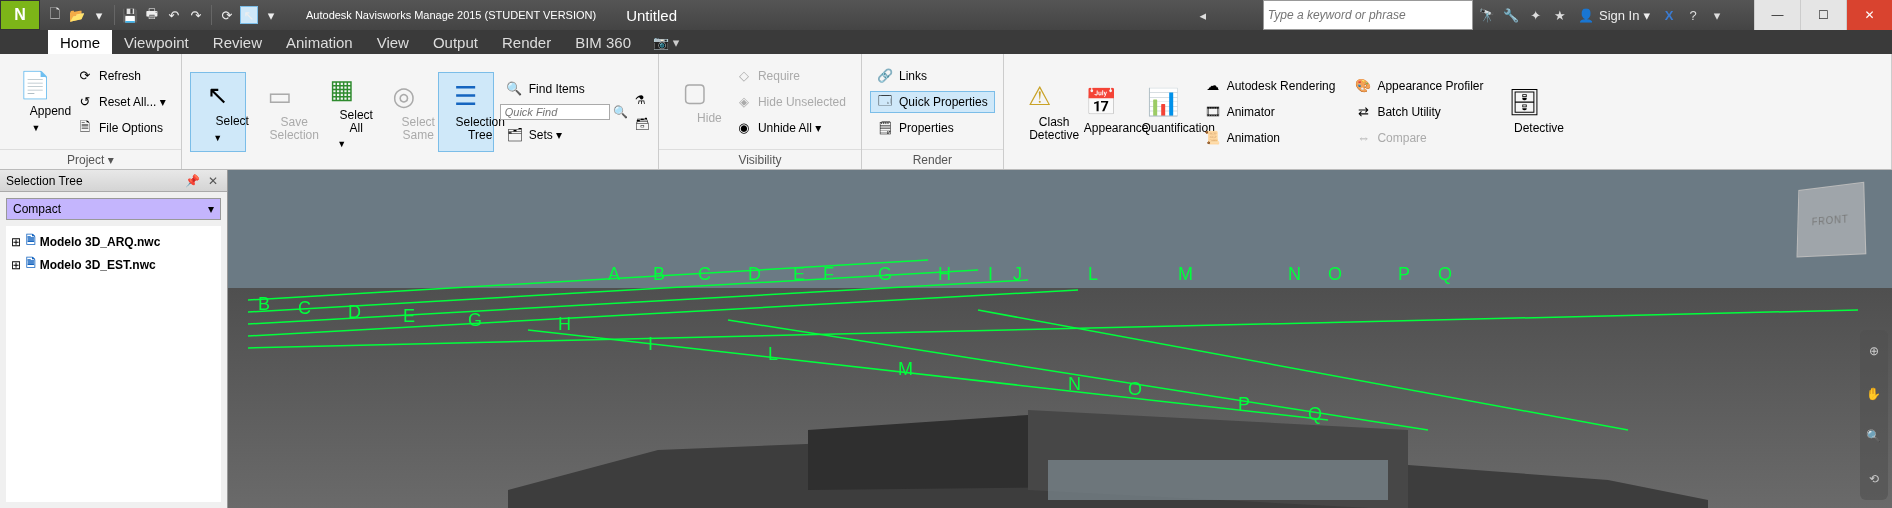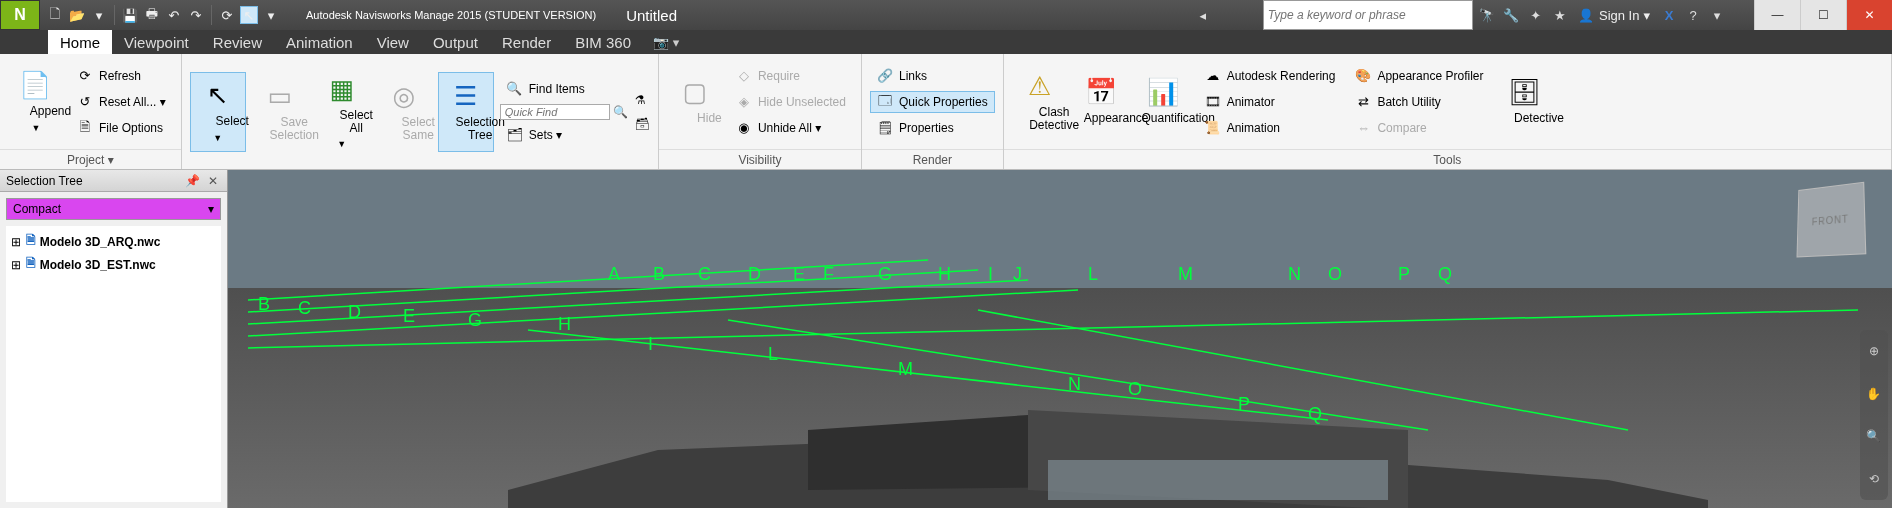--- a/index.html
+++ b/index.html
@@ -43,21 +43,21 @@
 .smallbtn.disabled { color:#aaa;}
 .smallbtn .sico { width:16px; text-align:center; font-size:13px;}
 .quickfind { width:110px; height:16px; border:1px solid #aaa; background:#fff; font-style:italic; color:#777; font-size:11px; padding:0 4px;}
 
 
 .workspace { display:flex; height: calc(508px - 30px - 24px - 116px);}
 .tree-panel { width: 228px; background:#f0f0f0; border-right:1px solid #999; display:flex; flex-direction:column;}
 .tree-header { height:22px; background:linear-gradient(#e8e8e8,#d4d4d4); border-bottom:1px solid #aaa; display:flex; align-items:center; padding:0 6px; font-size:12px;}
 .tree-header .spacer { flex:1;}
 .tree-header .hbtn { width:16px; height:16px; display:flex; align-items:center; justify-content:center; cursor:pointer; color:#555; margin-left:4px;}
-.tree-combo { margin:6px; height:22px; border:1px solid #999; background:#d946ef; display:flex; align-items:center; padding:0 6px; font-size:12px; justify-content:space-between; cursor:pointer;}
+.tree-combo { margin:6px; height:22px; border:1px solid #999; background:#c4b5fd; display:flex; align-items:center; padding:0 6px; font-size:12px; justify-content:space-between; cursor:pointer;}
 .tree-body { flex:1; background:#fff; margin:0 6px 6px 6px; border:0; padding:4px; overflow:auto;}
 .tree-item { display:flex; align-items:center; gap:4px; font-size:12px; font-weight:bold; padding:1px 0; cursor:pointer;}
 .tree-item .exp { width:12px; text-align:center; font-weight:normal;}
 .tree-item .fico { color:#1565c0; font-size:12px;}
 
 
 .viewport { flex:1; background: linear-gradient(#6b7a84 0%, #6b7a84 35%, #4f4f4f 35%, #6a6a6a 100%); position:relative; overflow:hidden;}
 .grid-lines line { stroke:#00ff3c; stroke-width:1.5;}
 .grid-labels text { fill:#00ff3c; font-size:18px; font-family: sans-serif;}
 .viewcube { position:absolute; top:14px; right:26px; width:72px; height:72px; background:rgba(200,200,200,0.55); border:1px solid #bbb; transform: perspective(300px) rotateX(14deg) rotateY(-20deg); display:flex; align-items:center; justify-content:center; color:#777; font-size:10px; letter-spacing:1px;}
@@ -276,21 +276,20 @@
         <div class="smallbtn disabled">
             <span class="sico">⇔</span>
             <span>Compare</span>
           </div>
       </div>
       <div class="bigbtn">
           <span class="ico">🗄</span>
           <span class="lbl">Detective</span>
         </div>
     </div>
-    <div class="panel-title">Tools</div>
   </div>
 </div>
 
 <div class="workspace">
   <div class="tree-panel">
     <div class="tree-header">
       <span>Selection Tree</span>
       <span class="spacer"></span>
       <span class="hbtn">📌</span>
       <span class="hbtn">✕</span>

